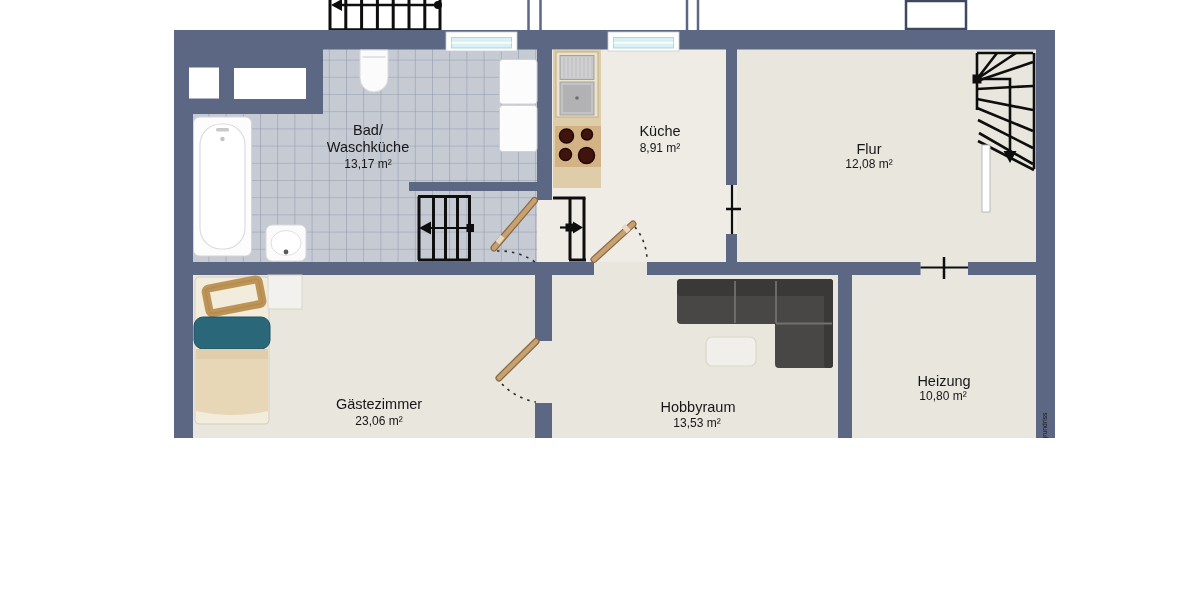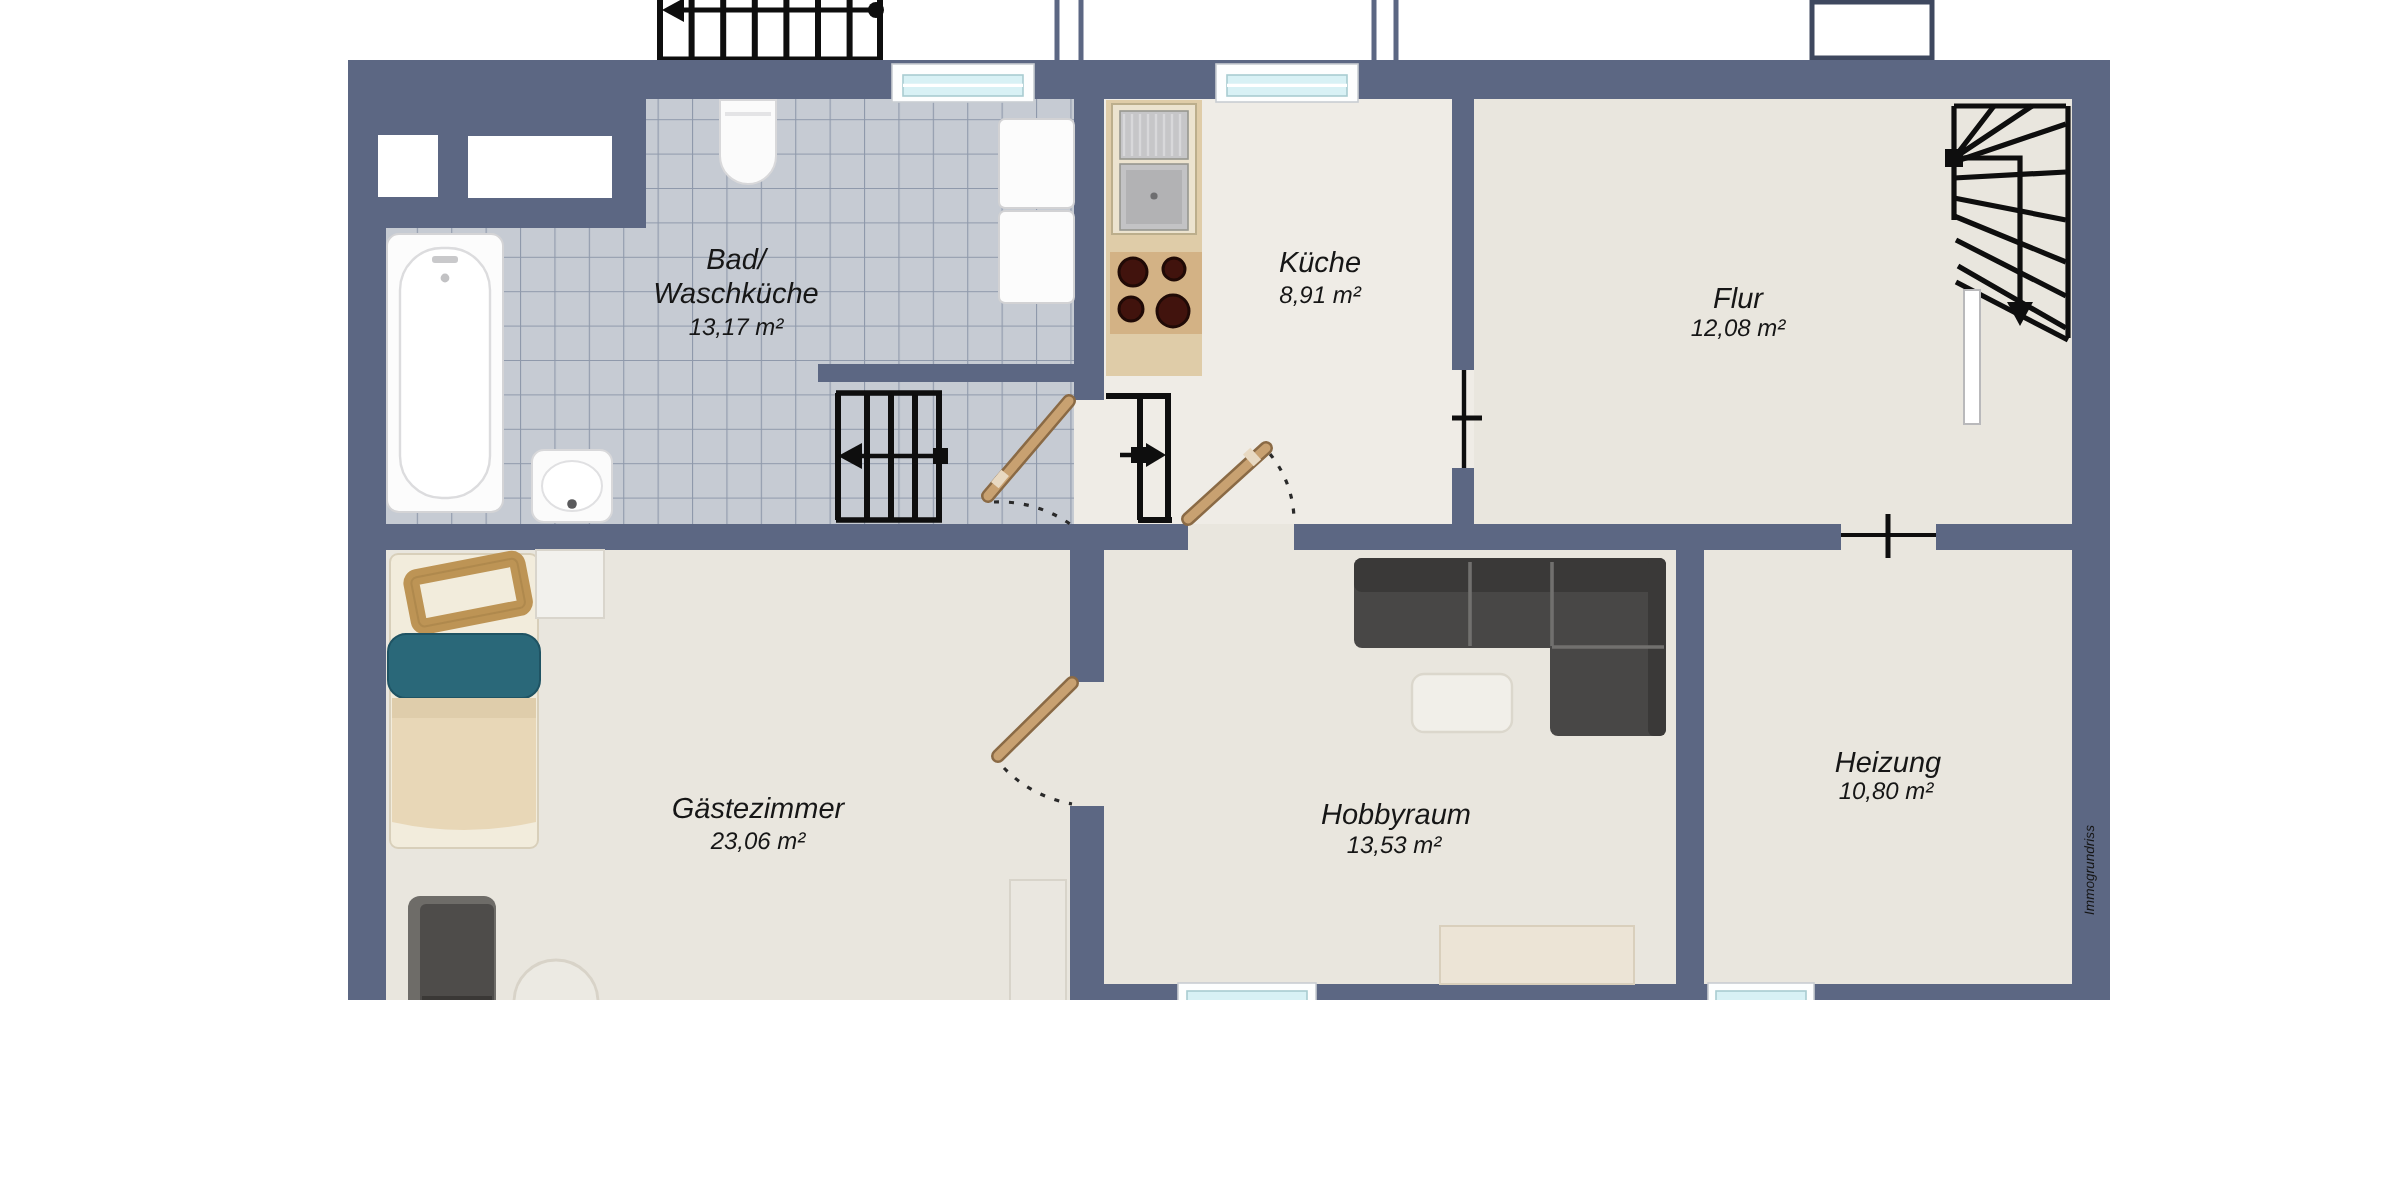--- a/index.html
+++ b/index.html
@@ -1,16 +1,16 @@
 <!DOCTYPE html>
 <html><head>
 <meta charset="utf-8">
 <style>
   html,body{margin:0;padding:0;background:#ffffff;}
-  #plan{width:1200px;height:500px;position:relative;font-family:"Liberation Sans", sans-serif;font-style:italic;}
+  #plan{width:1200px;height:438px;position:relative;font-family:"Liberation Sans", sans-serif;}
   text{font-family:"Liberation Sans", sans-serif;fill:#161616;}
 </style>
 </head>
 <body>
 <div id="plan">
 <svg width="1200" height="600" viewBox="0 0 1200 600">
 <defs>
   <pattern id="tiles" width="17.2" height="17.2" patternUnits="userSpaceOnUse" patternTransform="translate(2,8)">
     <rect width="17.2" height="17.2" fill="#c6cbd3"></rect>
     <path d="M0,0 H17.2 M0,0 V17.2" stroke="#8f99ab" stroke-width="1.1" fill="none"></path>

